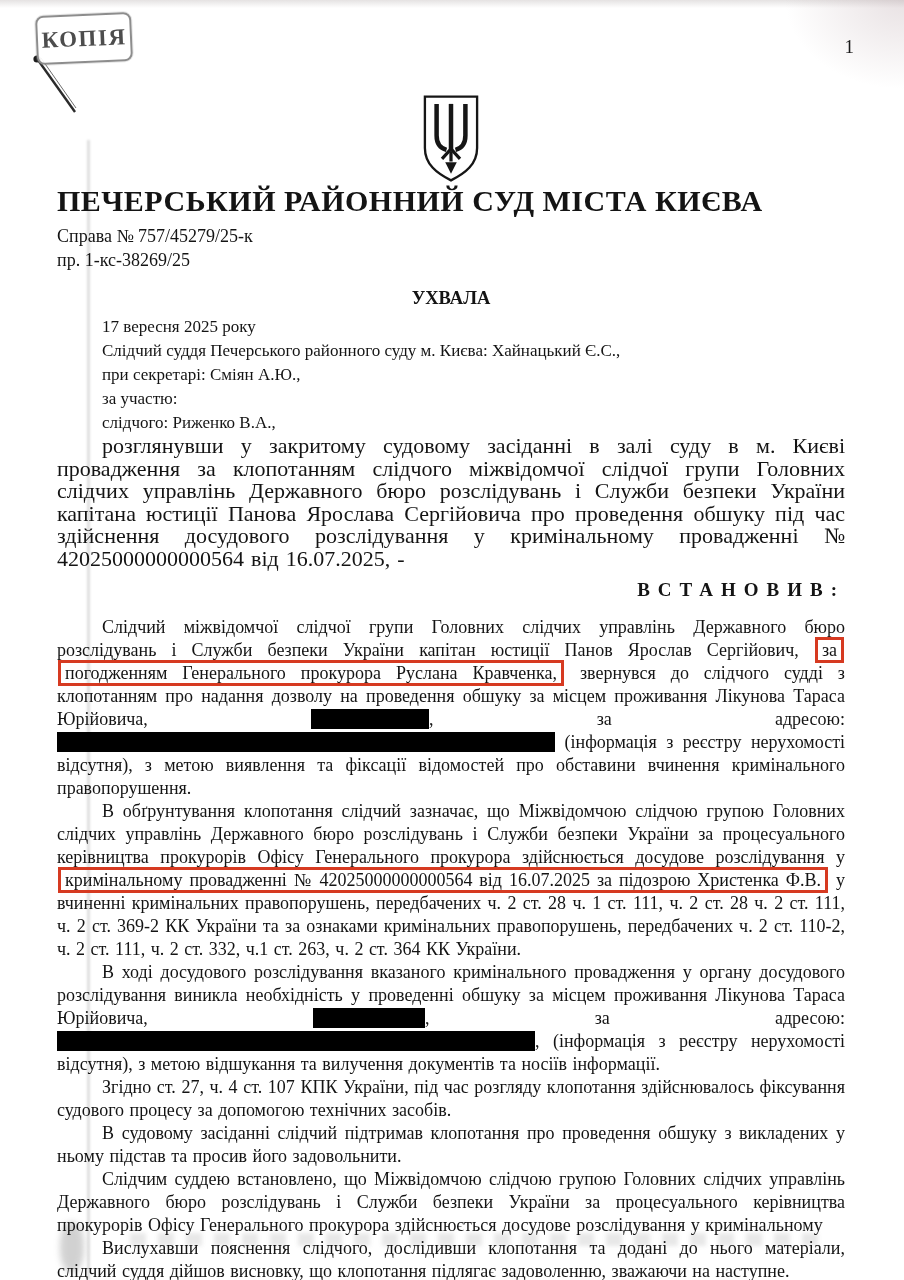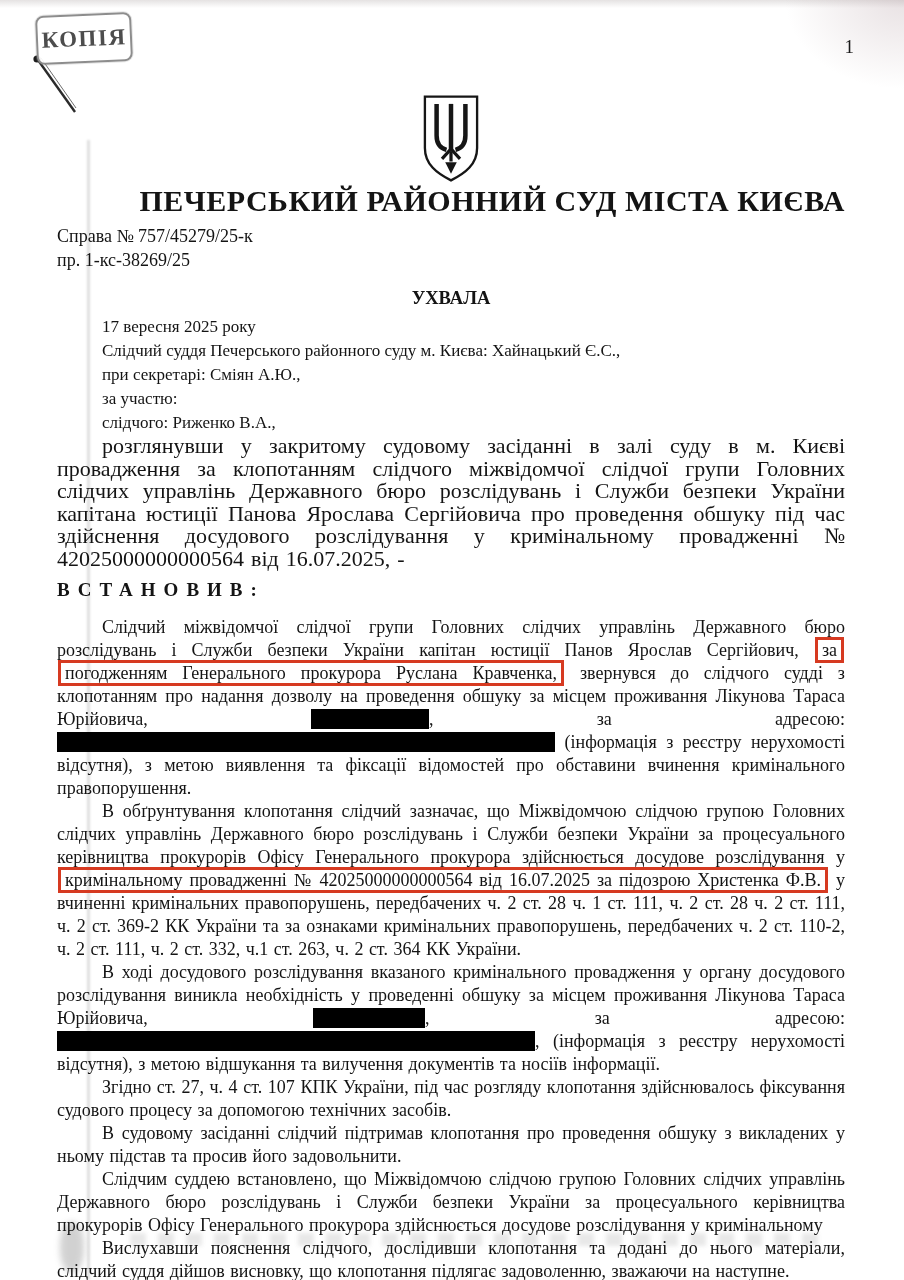--- a/index.html
+++ b/index.html
@@ -28,27 +28,27 @@
     transform:rotate(-2.5deg);
     display:flex;align-items:center;justify-content:center;
     font-weight:bold;font-size:23px;letter-spacing:1.5px;color:#4d4d4d;
     box-shadow:0 0 0 1px rgba(160,160,160,.25);
   }
   .copy-needle{position:absolute;left:0;top:42px;}
   
   .page-number{position:absolute;top:36px;right:50px;font-size:19px;color:#1a1a1a;}
   .content{position:absolute;left:57px;top:0;width:788px;}
   .emblem{display:block;margin:94px auto 0;width:66px;height:90px;}
-  .court-name{margin-top:0;text-align:right;font-weight:bold;font-size:30px;line-height:34px;letter-spacing:.5px;white-space:nowrap;}
+  .court-name{margin-top:0;text-align:left;font-weight:bold;font-size:30px;line-height:34px;letter-spacing:.5px;white-space:nowrap;}
   .case-block{margin-top:6px;text-align:left;font-size:18px;line-height:24px;}
   .doc-titles{margin-top:16px;text-align:center;font-weight:bold;font-size:18.5px;line-height:21px;}
   
   .intro{margin-top:6px;padding-left:45px;font-size:17px;line-height:24px;}
   .preamble{margin:0;font-size:22px;line-height:22.5px;text-align:justify;text-indent:45px;word-spacing:1.5px;}
-  .resolution{margin:9px 0 15px;text-align:left;font-weight:bold;font-size:19px;letter-spacing:8px;}
+  .resolution{margin:9px 0 15px;text-align:right;font-weight:bold;font-size:19px;letter-spacing:8px;}
   
   .para{margin:0;font-size:18px;line-height:23px;text-align:justify;text-indent:45px;word-spacing:1px;}
   .hl-box{
     border:3px solid #d63a21;padding:0 4px;margin:0 1px;
     box-decoration-break:clone;-webkit-box-decoration-break:clone;
   }
   .redact{display:inline-block;background:#000;height:20px;vertical-align:-4px;}
   
   .footer-stamp{
     position:absolute;left:596px;top:1314px;width:160px;text-align:right;

